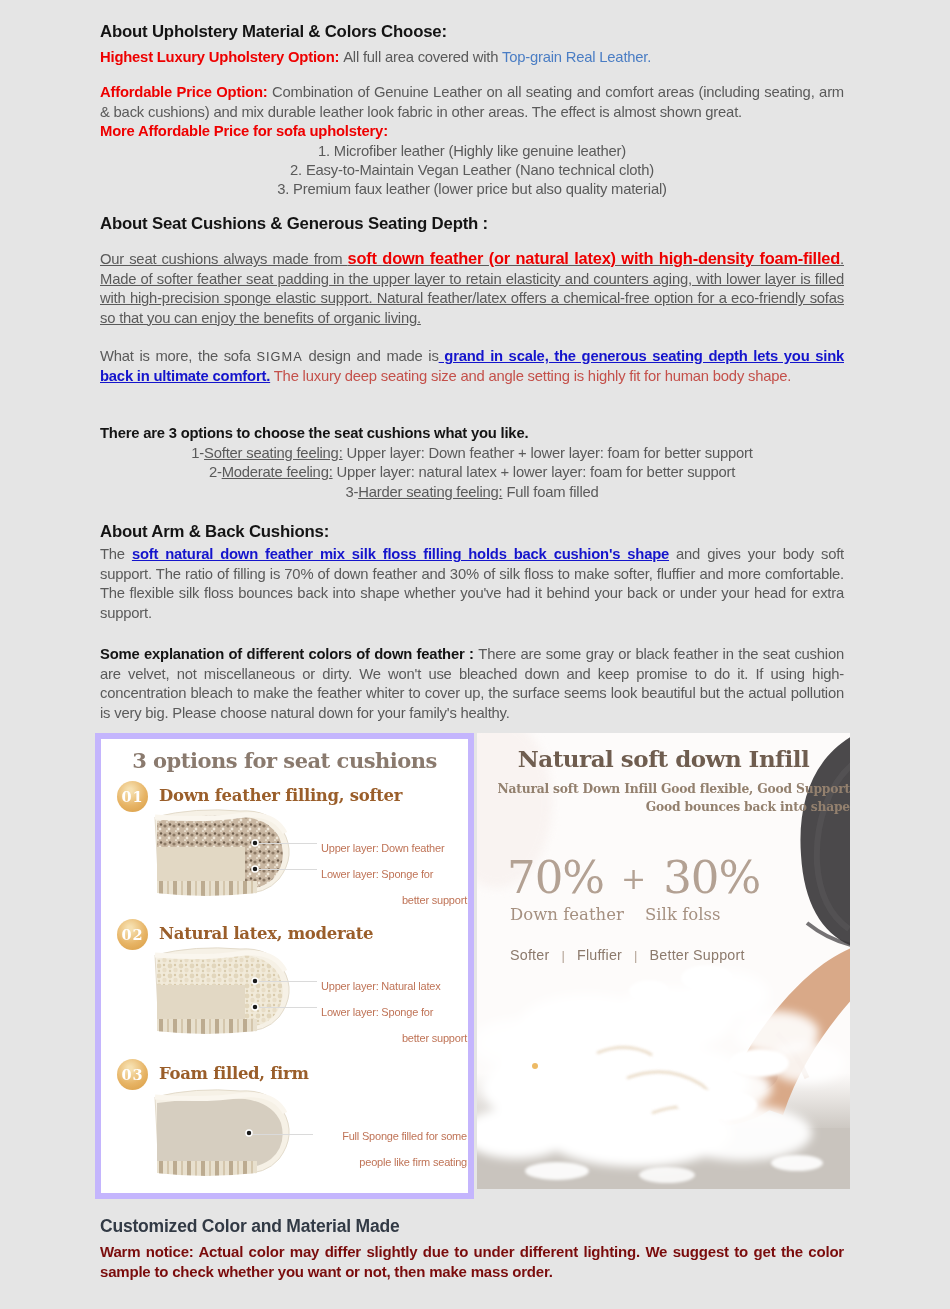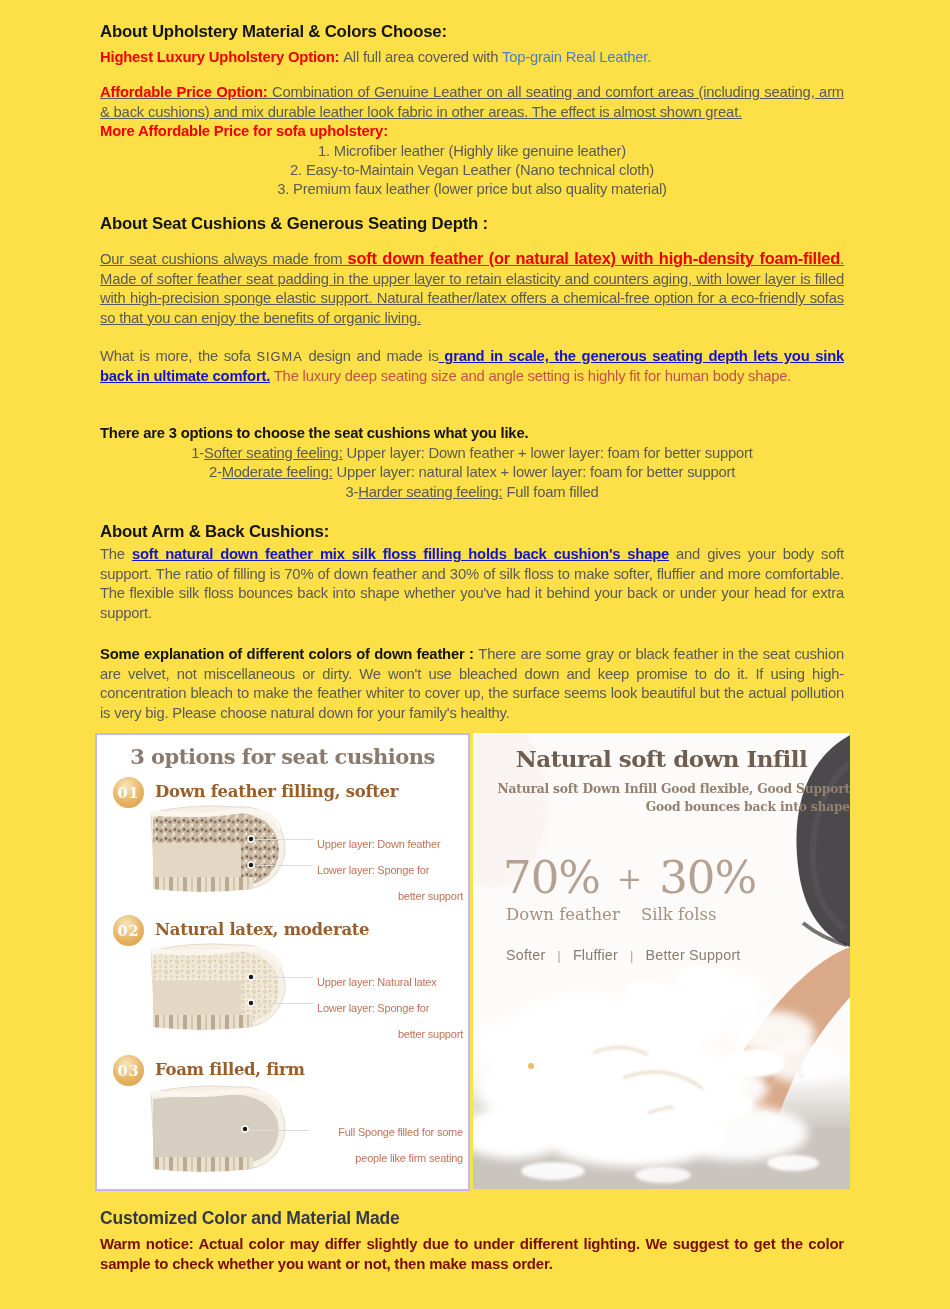--- a/index.html
+++ b/index.html
@@ -1,37 +1,37 @@
 <!DOCTYPE html>
 <html><head>
 <meta charset="utf-8">
 <style>
   html,body{margin:0;padding:0;background:#fff;}
-  .page{position:relative;width:950px;height:1309px;background:#fde047;overflow:hidden;
+  .page{position:relative;width:950px;height:1309px;background:#e5e5e5;overflow:hidden;
         font-family:"Liberation Sans",sans-serif;color:#5a5a5a;}
   .content{position:absolute;left:100px;top:22px;width:744px;}
   p{margin:0;font-size:14.8px;line-height:19.5px;letter-spacing:-0.2px;}
   .just{text-align:justify;}
   .h1{font-size:16.8px;font-weight:bold;color:#141414;letter-spacing:-0.2px;margin:0;}
   .red-b{color:#ee0000;font-weight:bold;}
   .red-big{color:#ee0000;font-weight:bold;font-size:16.4px;}
   .muted-red{color:#c4504a;}
   .blue-link{color:#4a7dc4;cursor:pointer;}
   .deep-link{color:#1414cc;font-weight:bold;text-decoration:underline;cursor:pointer;}
   .u{text-decoration:underline;}
   .bold-black{font-weight:bold;color:#141414;}
   .brand{font-size:12.8px;letter-spacing:1px;color:#4e4e4e;}
-  .mt6{margin-top:6px;}.mt13{}.mt14{margin-top:14px;}.mt16{margin-top:16px;text-decoration:underline;}
+  .mt6{margin-top:6px;}.mt13{}.mt14{margin-top:14px;}.mt16{margin-top:16px;}
   .mt19{margin-top:19px;}.mt20{margin-top:20px;}.mt21{margin-top:38px;}.mt22{margin-top:22px;}
   .mt4{margin-top:4px;}.mt5{margin-top:16px;text-decoration:underline;}
   .listline{font-size:14.8px;line-height:19.4px;letter-spacing:-0.2px;text-align:center;}
 
   
   .panels{display:flex;gap:3px;margin-left:-5px;margin-top:10px;width:755px;}
-  .panel-left{position:relative;width:371px;height:454px;background:#fff;border:2px solid #c4b5fd;}
+  .panel-left{position:relative;width:371px;height:454px;background:#fff;border:6px solid #c4b5fd;}
   .panel-right{position:relative;width:377px;height:456px;background:#fdfbfa;overflow:hidden;}
   .pl-title{position:absolute;top:9px;left:0;width:100%;text-align:center;
             font-family:"DejaVu Serif",serif;font-weight:bold;font-size:21px;color:#8a7a6e;letter-spacing:-0.5px;}
   .opt{position:absolute;left:0;width:100%;height:136px;}
   .badge{position:absolute;left:16px;top:2px;width:31px;height:31px;border-radius:50%;
          background:radial-gradient(circle at 42% 30%,#f6e0b0 8%,#e7b465 55%,#dba049 90%);
          color:#fff;font-family:"DejaVu Serif",serif;font-weight:bold;font-size:14.5px;
          display:flex;align-items:center;justify-content:center;letter-spacing:1px;}
   .opt-title{position:absolute;left:58px;top:7px;font-family:"DejaVu Serif",serif;font-weight:bold;
              font-size:16.5px;color:#9a5e2a;letter-spacing:-0.3px;}

